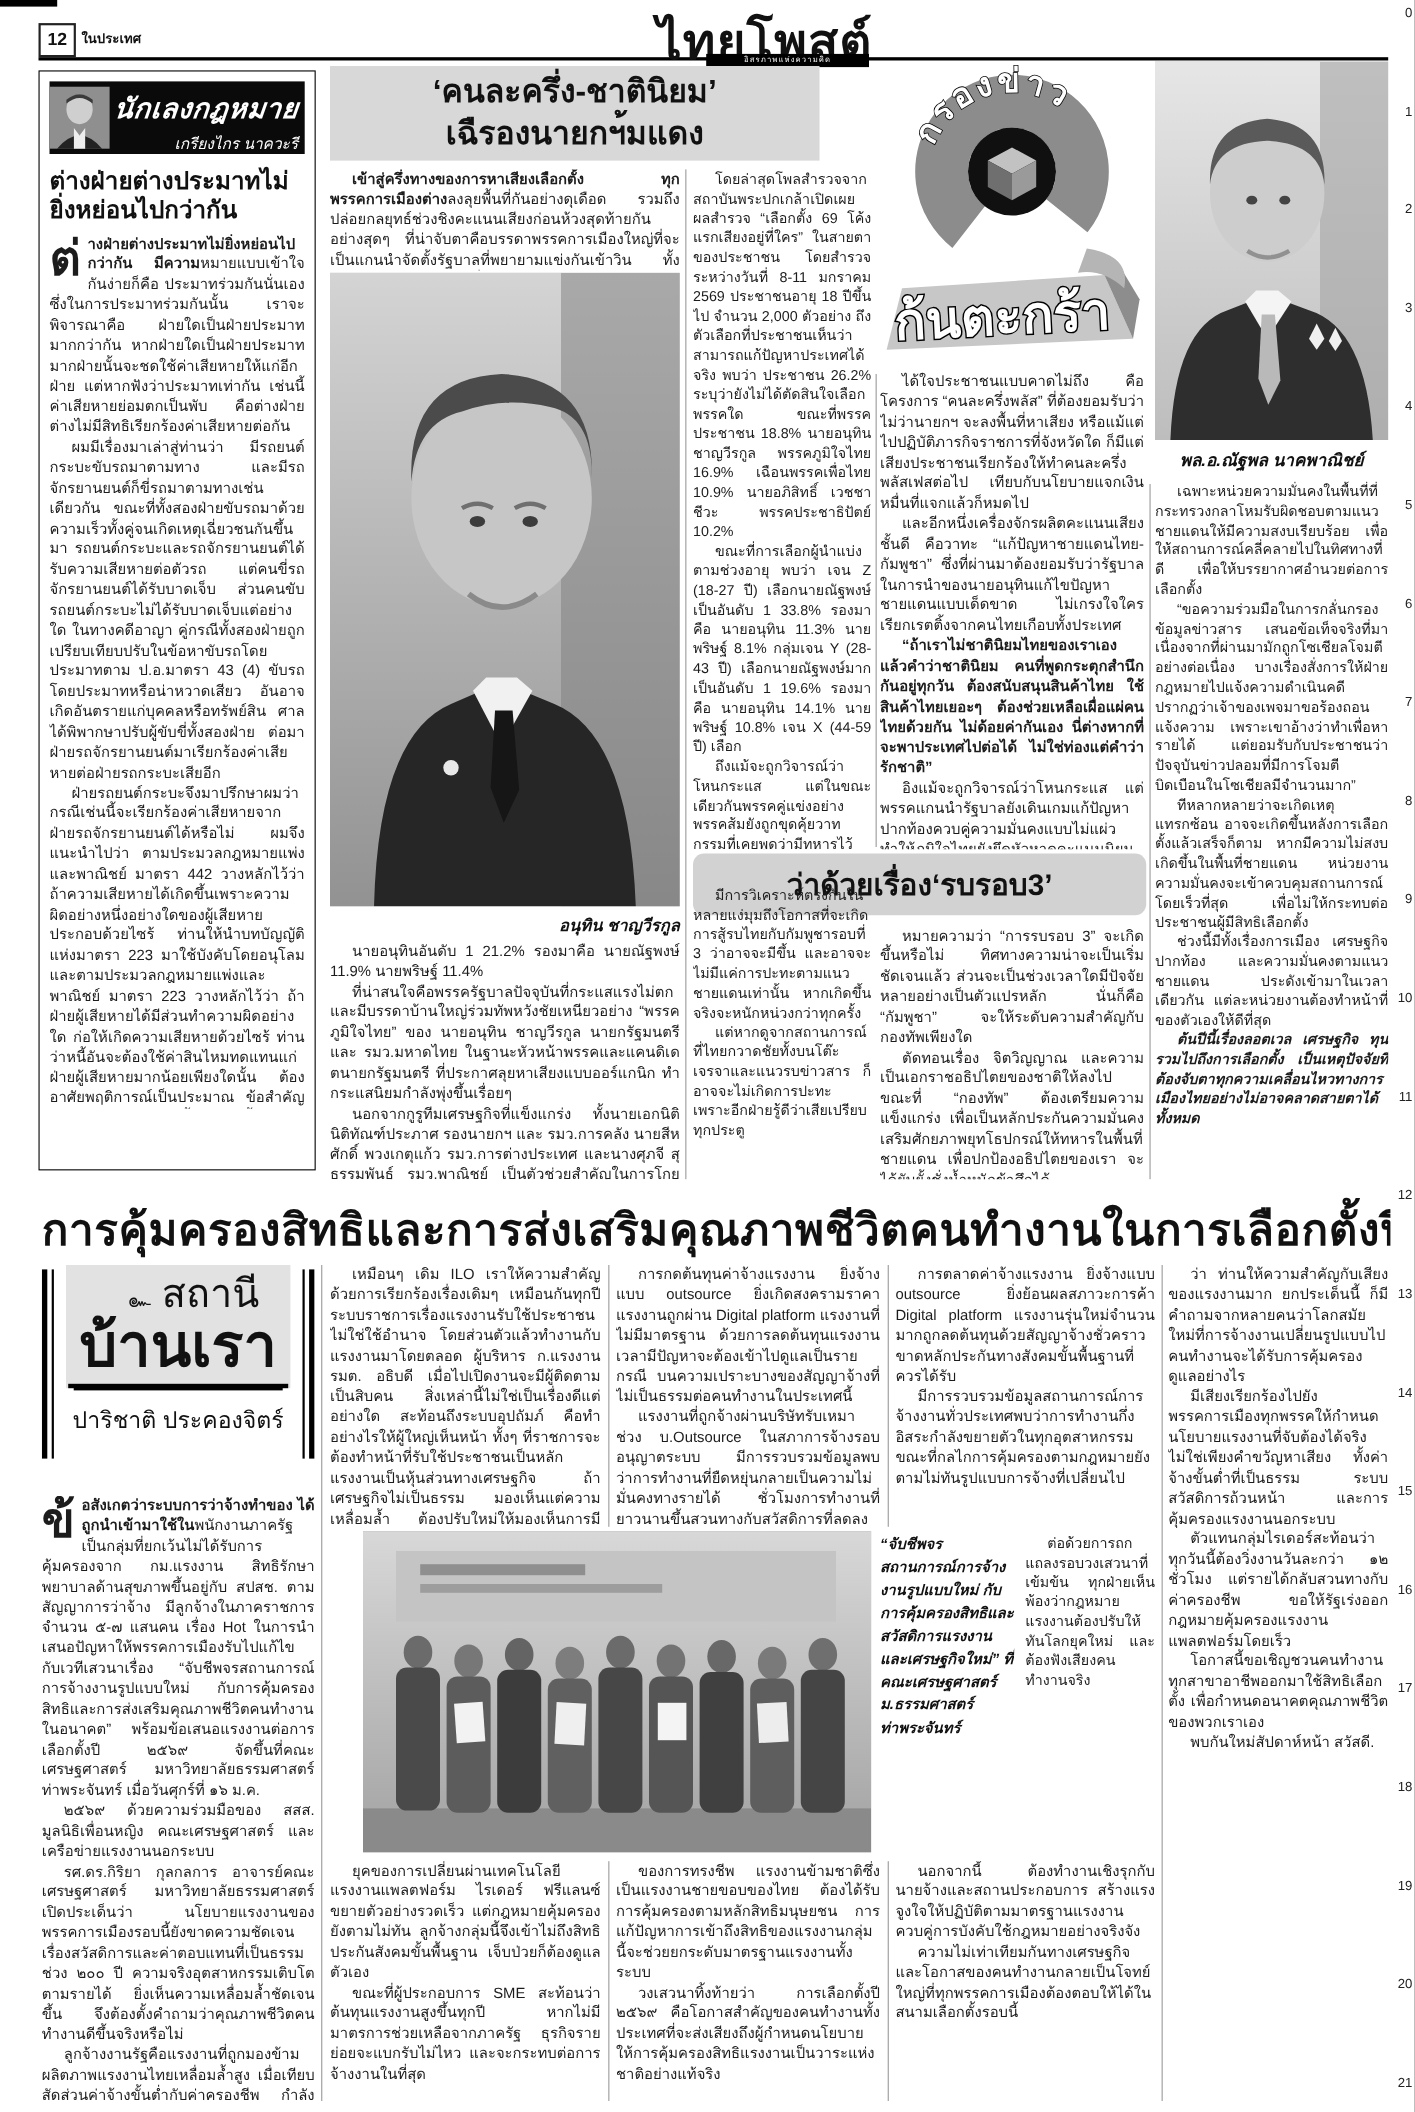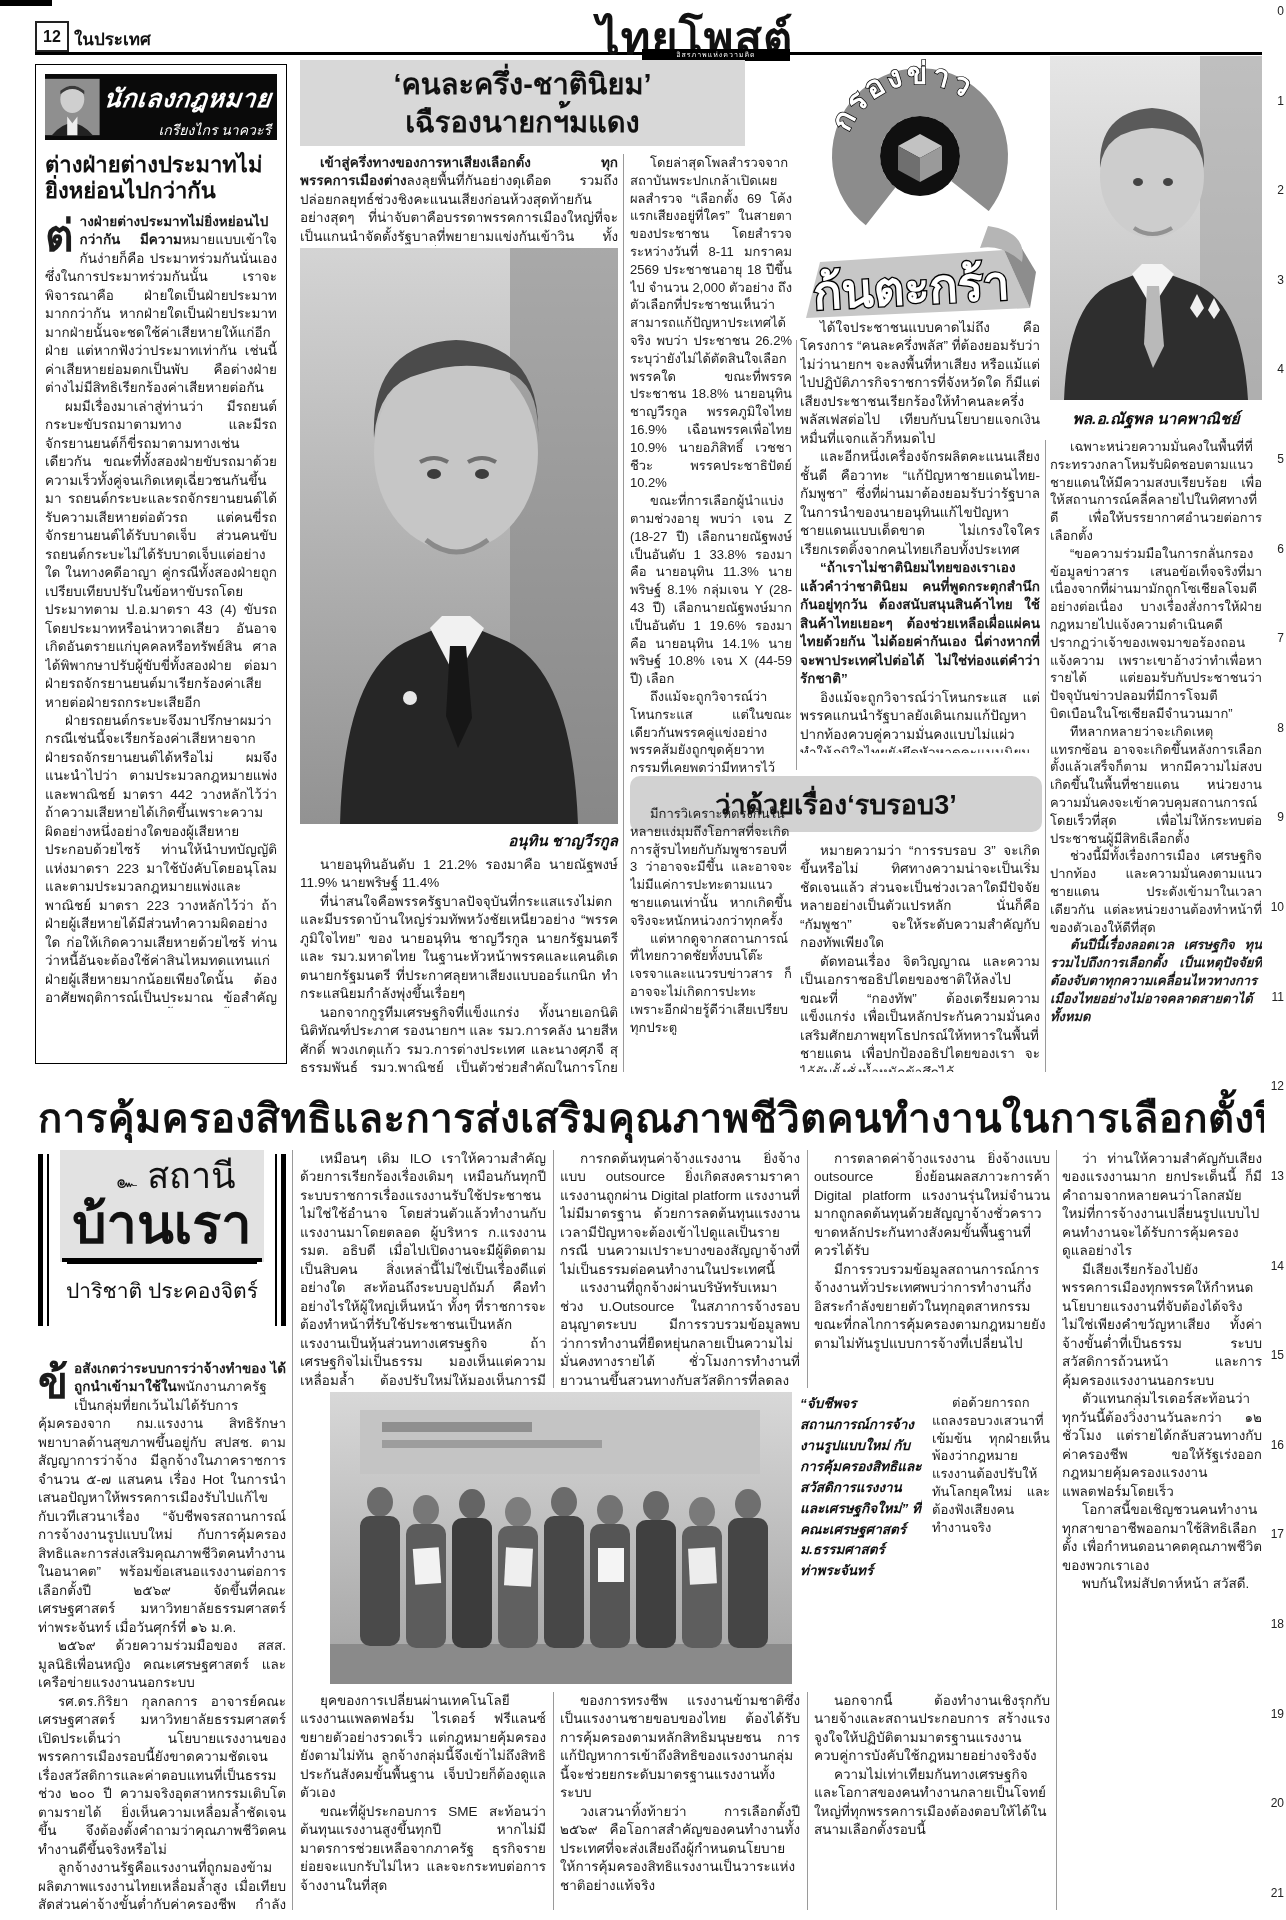--- a/index.html
+++ b/index.html
@@ -10,21 +10,21 @@
   .pcol p{margin:0;text-indent:20px;}
   .pcol p.noind{text-indent:0;}
   .dcap{float:left;font-weight:bold;font-size:44px;line-height:40px;margin:3px 6px 0 0;}
   .bold{font-weight:bold;}
   .bi{font-weight:bold;font-style:italic;}
   .vr{position:absolute;width:1px;background:#9a9a9a;}
   
   .topmark{position:absolute;left:0;top:0;width:52px;height:6px;background:#000;}
   .pagenum{position:absolute;left:35px;top:21px;width:30px;height:27px;border:2px solid #222;
            font-weight:bold;font-size:16px;display:flex;align-items:center;justify-content:center;}
-  .sectionname{position:absolute;left:74px;top:25px;font-weight:bold;font-size:17px;}
+  .sectionname{position:absolute;left:74px;top:25px;font-weight:bold;font-size:12px;}
   .hrule{position:absolute;left:35px;top:52px;width:1227px;border-top:3px solid #000;}
   .masthead{position:absolute;left:597px;top:2px;font-size:45px;font-weight:bold;letter-spacing:1px;
             font-family:"DejaVu Sans","Liberation Sans",sans-serif;}
   .tagbar{position:absolute;left:642px;top:49px;width:148px;height:12px;background:#000;color:#fff;
           font-size:7px;text-align:center;line-height:12px;letter-spacing:1px;overflow:hidden;}
   
   .ruler{position:absolute;right:2px;top:4px;height:1896px;width:20px;display:flex;flex-direction:column;
          justify-content:space-between;font-size:12px;text-align:right;color:#222;}
   
   .lawbox{position:absolute;left:35px;top:64px;width:252px;height:1000px;border:1.5px solid #000;
@@ -181,21 +181,21 @@
       <text font-size="30" font-weight="bold" fill="#ffffff" stroke="#000" stroke-width="1.4" paint-order="stroke" letter-spacing="3">
         <textPath href="#arcT" startOffset="18%"><tspan>กรองข่าว</tspan></textPath>
       </text>
       <polygon points="28,206 212,194 238,252 14,262" fill="#c7c7c7"></polygon>
       <polygon points="212,194 238,252 244,216 226,186" fill="#8d8d8d"></polygon>
       <path d="M196 170 Q236 176 230 206 Q210 188 188 192 Z" fill="#b5b5b5"></path>
       <text x="120" y="248" text-anchor="middle" font-size="47" font-weight="bold" fill="#ffffff" stroke="#000" stroke-width="2.6" paint-order="stroke" transform="rotate(-3 120 248)" id="logo-bottom-text">ก้นตะกร้า</text>
     </svg>
   </div>
 
-  <div class="abs pcol" style="left:800px;top:319px;width:240px;height:434px;">
+  <div class="abs pcol" style="left:800px;top:338px;width:240px;height:434px;">
     <div>
         <p>ได้ใจประชาชนแบบคาดไม่ถึง คือโครงการ “คนละครึ่งพลัส” ที่ต้องยอมรับว่าไม่ว่านายกฯ จะลงพื้นที่หาเสียง หรือแม้แต่ไปปฏิบัติภารกิจราชการที่จังหวัดใด ก็มีแต่เสียงประชาชนเรียกร้องให้ทำคนละครึ่งพลัสเฟสต่อไป เทียบกับนโยบายแจกเงินหมื่นที่แจกแล้วก็หมดไป</p>
         <p>และอีกหนึ่งเครื่องจักรผลิตคะแนนเสียงชั้นดี คือวาทะ “แก้ปัญหาชายแดนไทย-กัมพูชา” ซึ่งที่ผ่านมาต้องยอมรับว่ารัฐบาลในการนำของนายอนุทินแก้ไขปัญหาชายแดนแบบเด็ดขาด ไม่เกรงใจใคร เรียกเรตติ้งจากคนไทยเกือบทั้งประเทศ</p>
       </div>
     <p class="bold">“ถ้าเราไม่ชาตินิยมไทยของเราเอง แล้วคำว่าชาตินิยม คนที่พูดกระตุกสำนึกกันอยู่ทุกวัน ต้องสนับสนุนสินค้าไทย ใช้สินค้าไทยเยอะๆ ต้องช่วยเหลือเผื่อแผ่คนไทยด้วยกัน ไม่ด้อยค่ากันเอง นี่ต่างหากที่จะพาประเทศไปต่อได้ ไม่ใช่ท่องแต่คำว่ารักชาติ”</p>
     <div>
         <p>อิงแม้จะถูกวิจารณ์ว่าโหนกระแส แต่พรรคแกนนำรัฐบาลยังเดินเกมแก้ปัญหาปากท้องควบคู่ความมั่นคงแบบไม่แผ่ว ทำให้ภูมิใจไทยยังยึดหัวหาดคะแนนนิยมหลายภูมิภาคไว้ได้อย่างเหนียวแน่น</p>
       </div>
   </div>
 

